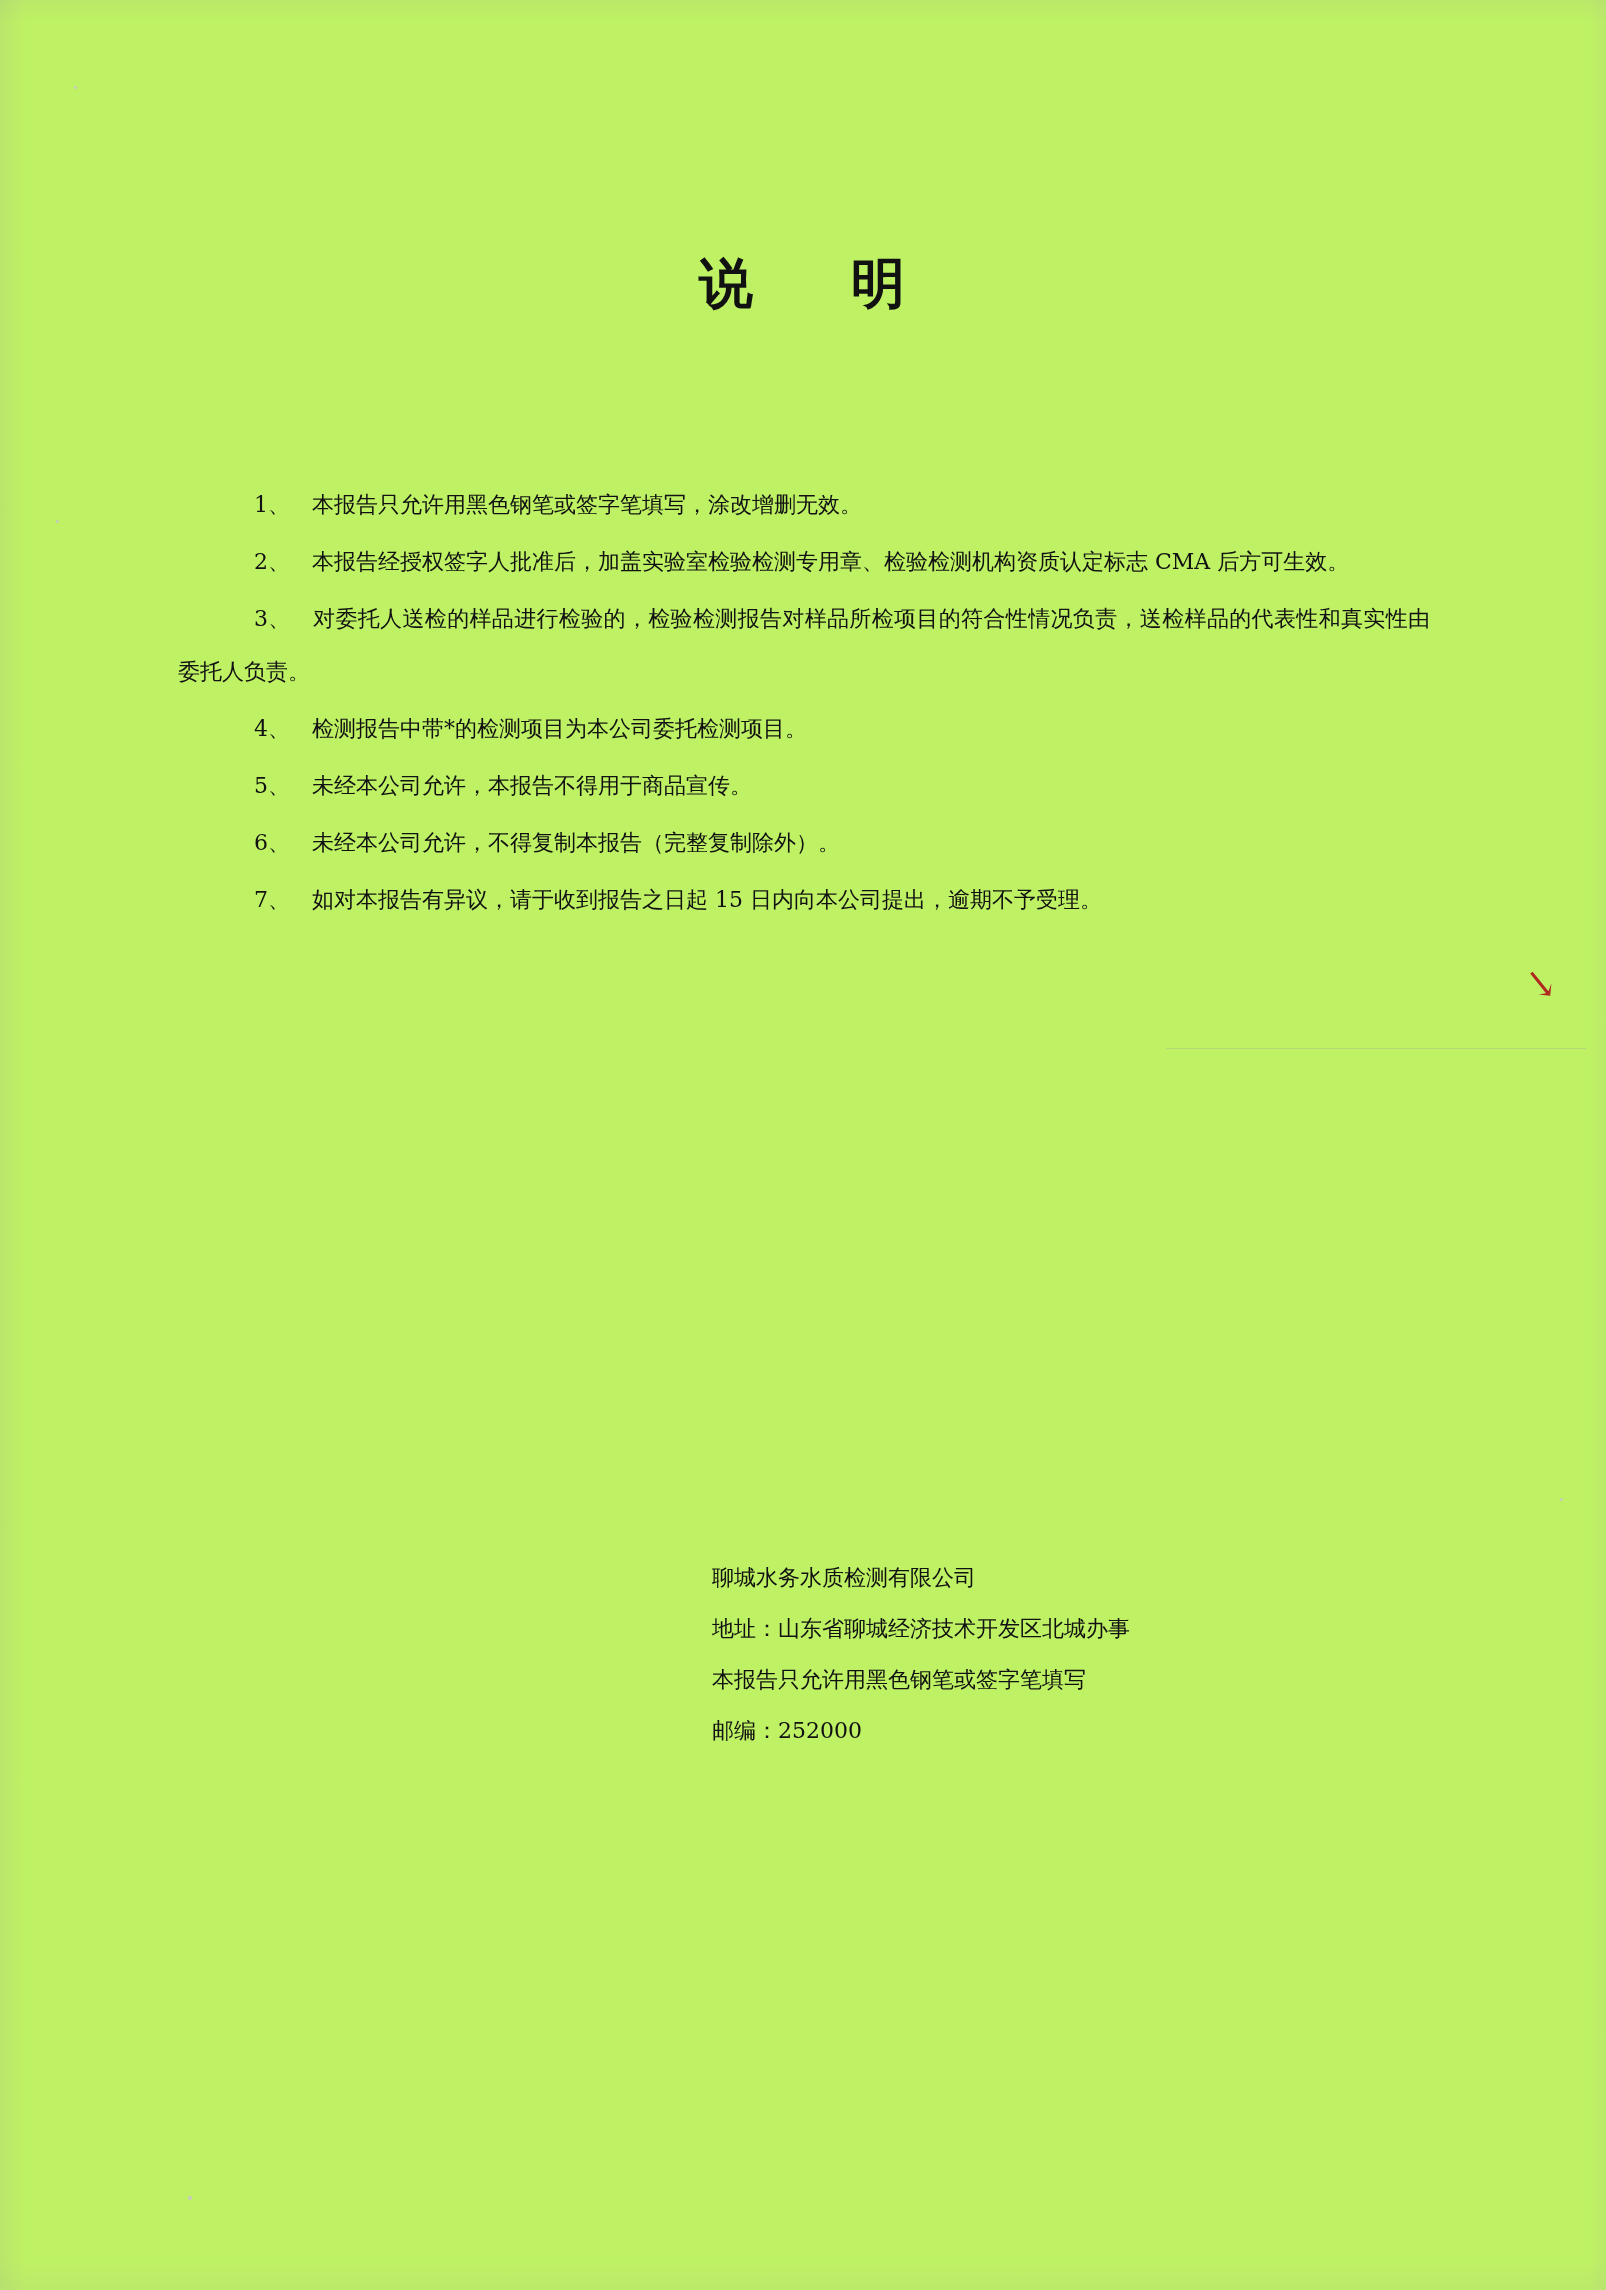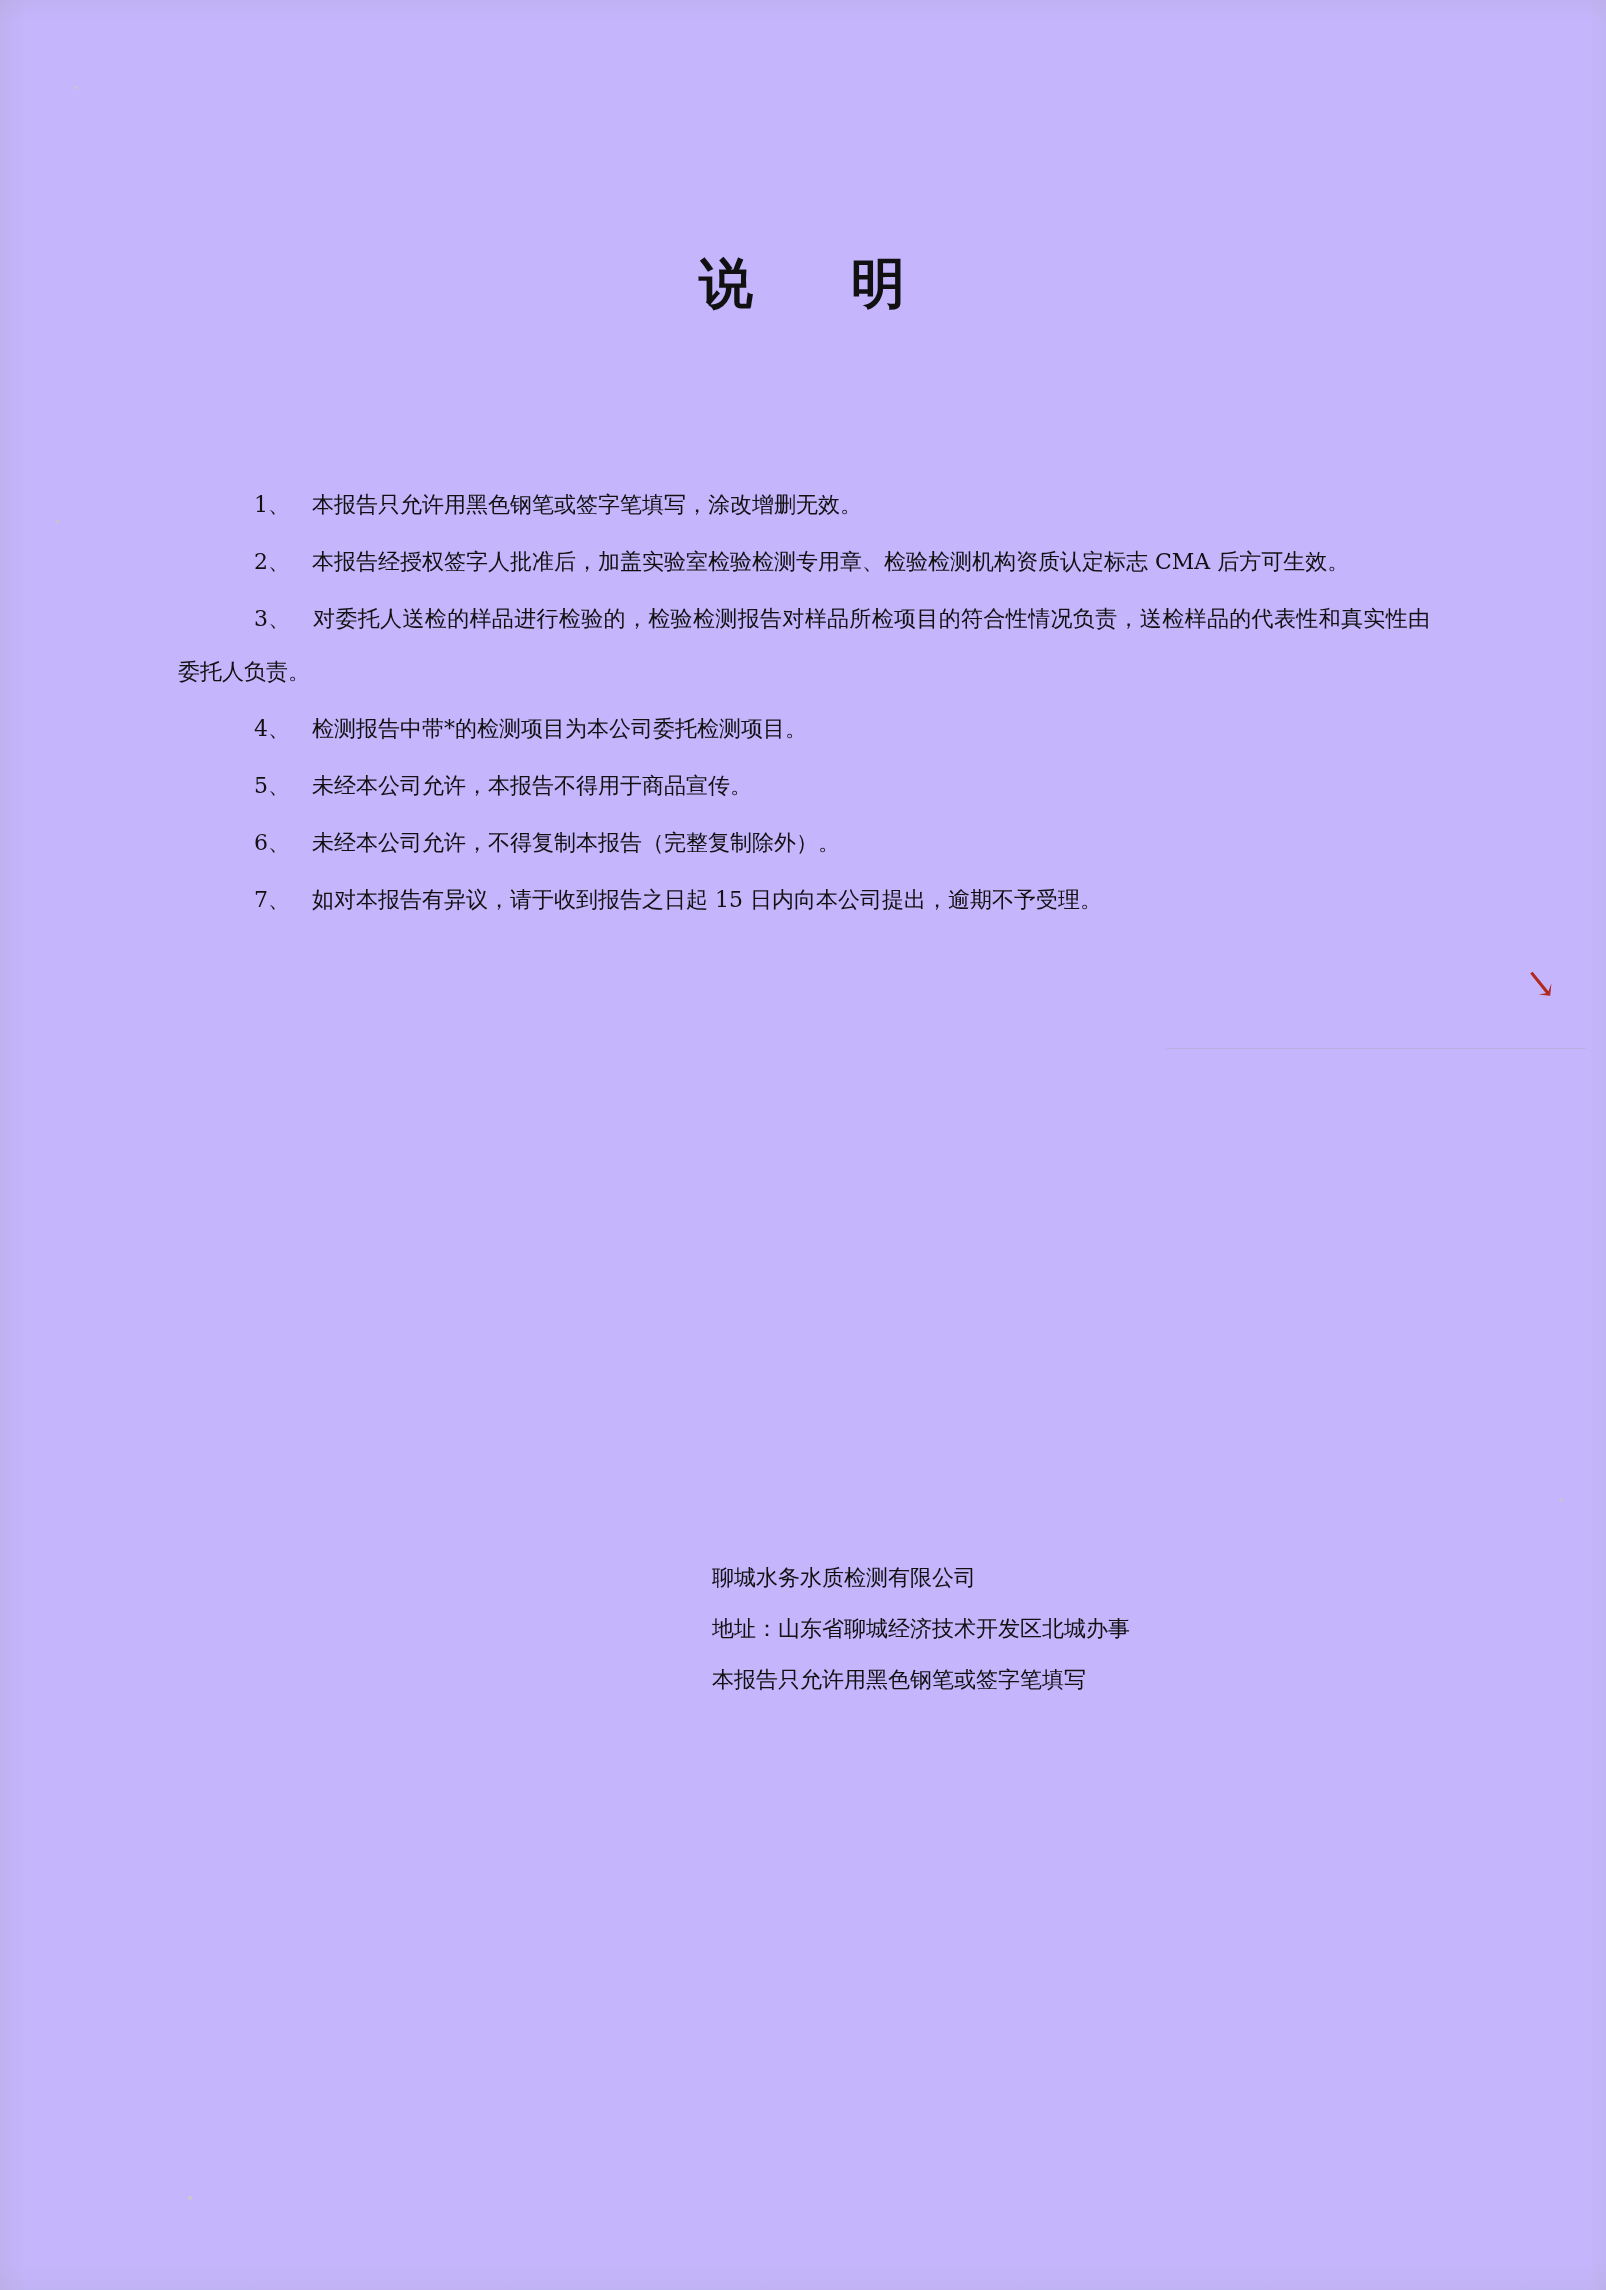--- a/index.html
+++ b/index.html
@@ -8,21 +8,21 @@
     background: #ffffff;
   }
   body {
     font-family: "DejaVu Serif", "Liberation Serif", serif;
     color: #111111;
   }
   .page {
     position: relative;
     width: 1606px;
     height: 2290px;
-    background: #c4b5fd;
+    background: #bef264;
     overflow: hidden;
   }
   
   .scan-edge-left {
     position: absolute;
     top: 0; left: 0;
     width: 26px; height: 100%;
     background: linear-gradient(to right, rgba(150,150,150,0.13), rgba(255,255,255,0));
     pointer-events: none;
   }
@@ -177,15 +177,16 @@
 
   </div>
 
   <div class="red-mark">↘</div>
   <div class="faint-line"></div>
 
   <div class="footer-block">
     <div class="footer-line">聊城水务水质检测有限公司</div>
     <div class="footer-line">地址：山东省聊城经济技术开发区北城办事</div>
     <div class="footer-line">本报告只允许用黑色钢笔或签字笔填写</div>
+    <div class="footer-line">邮编：252000</div>
   </div>
 
 </div>
 
 </body></html>

